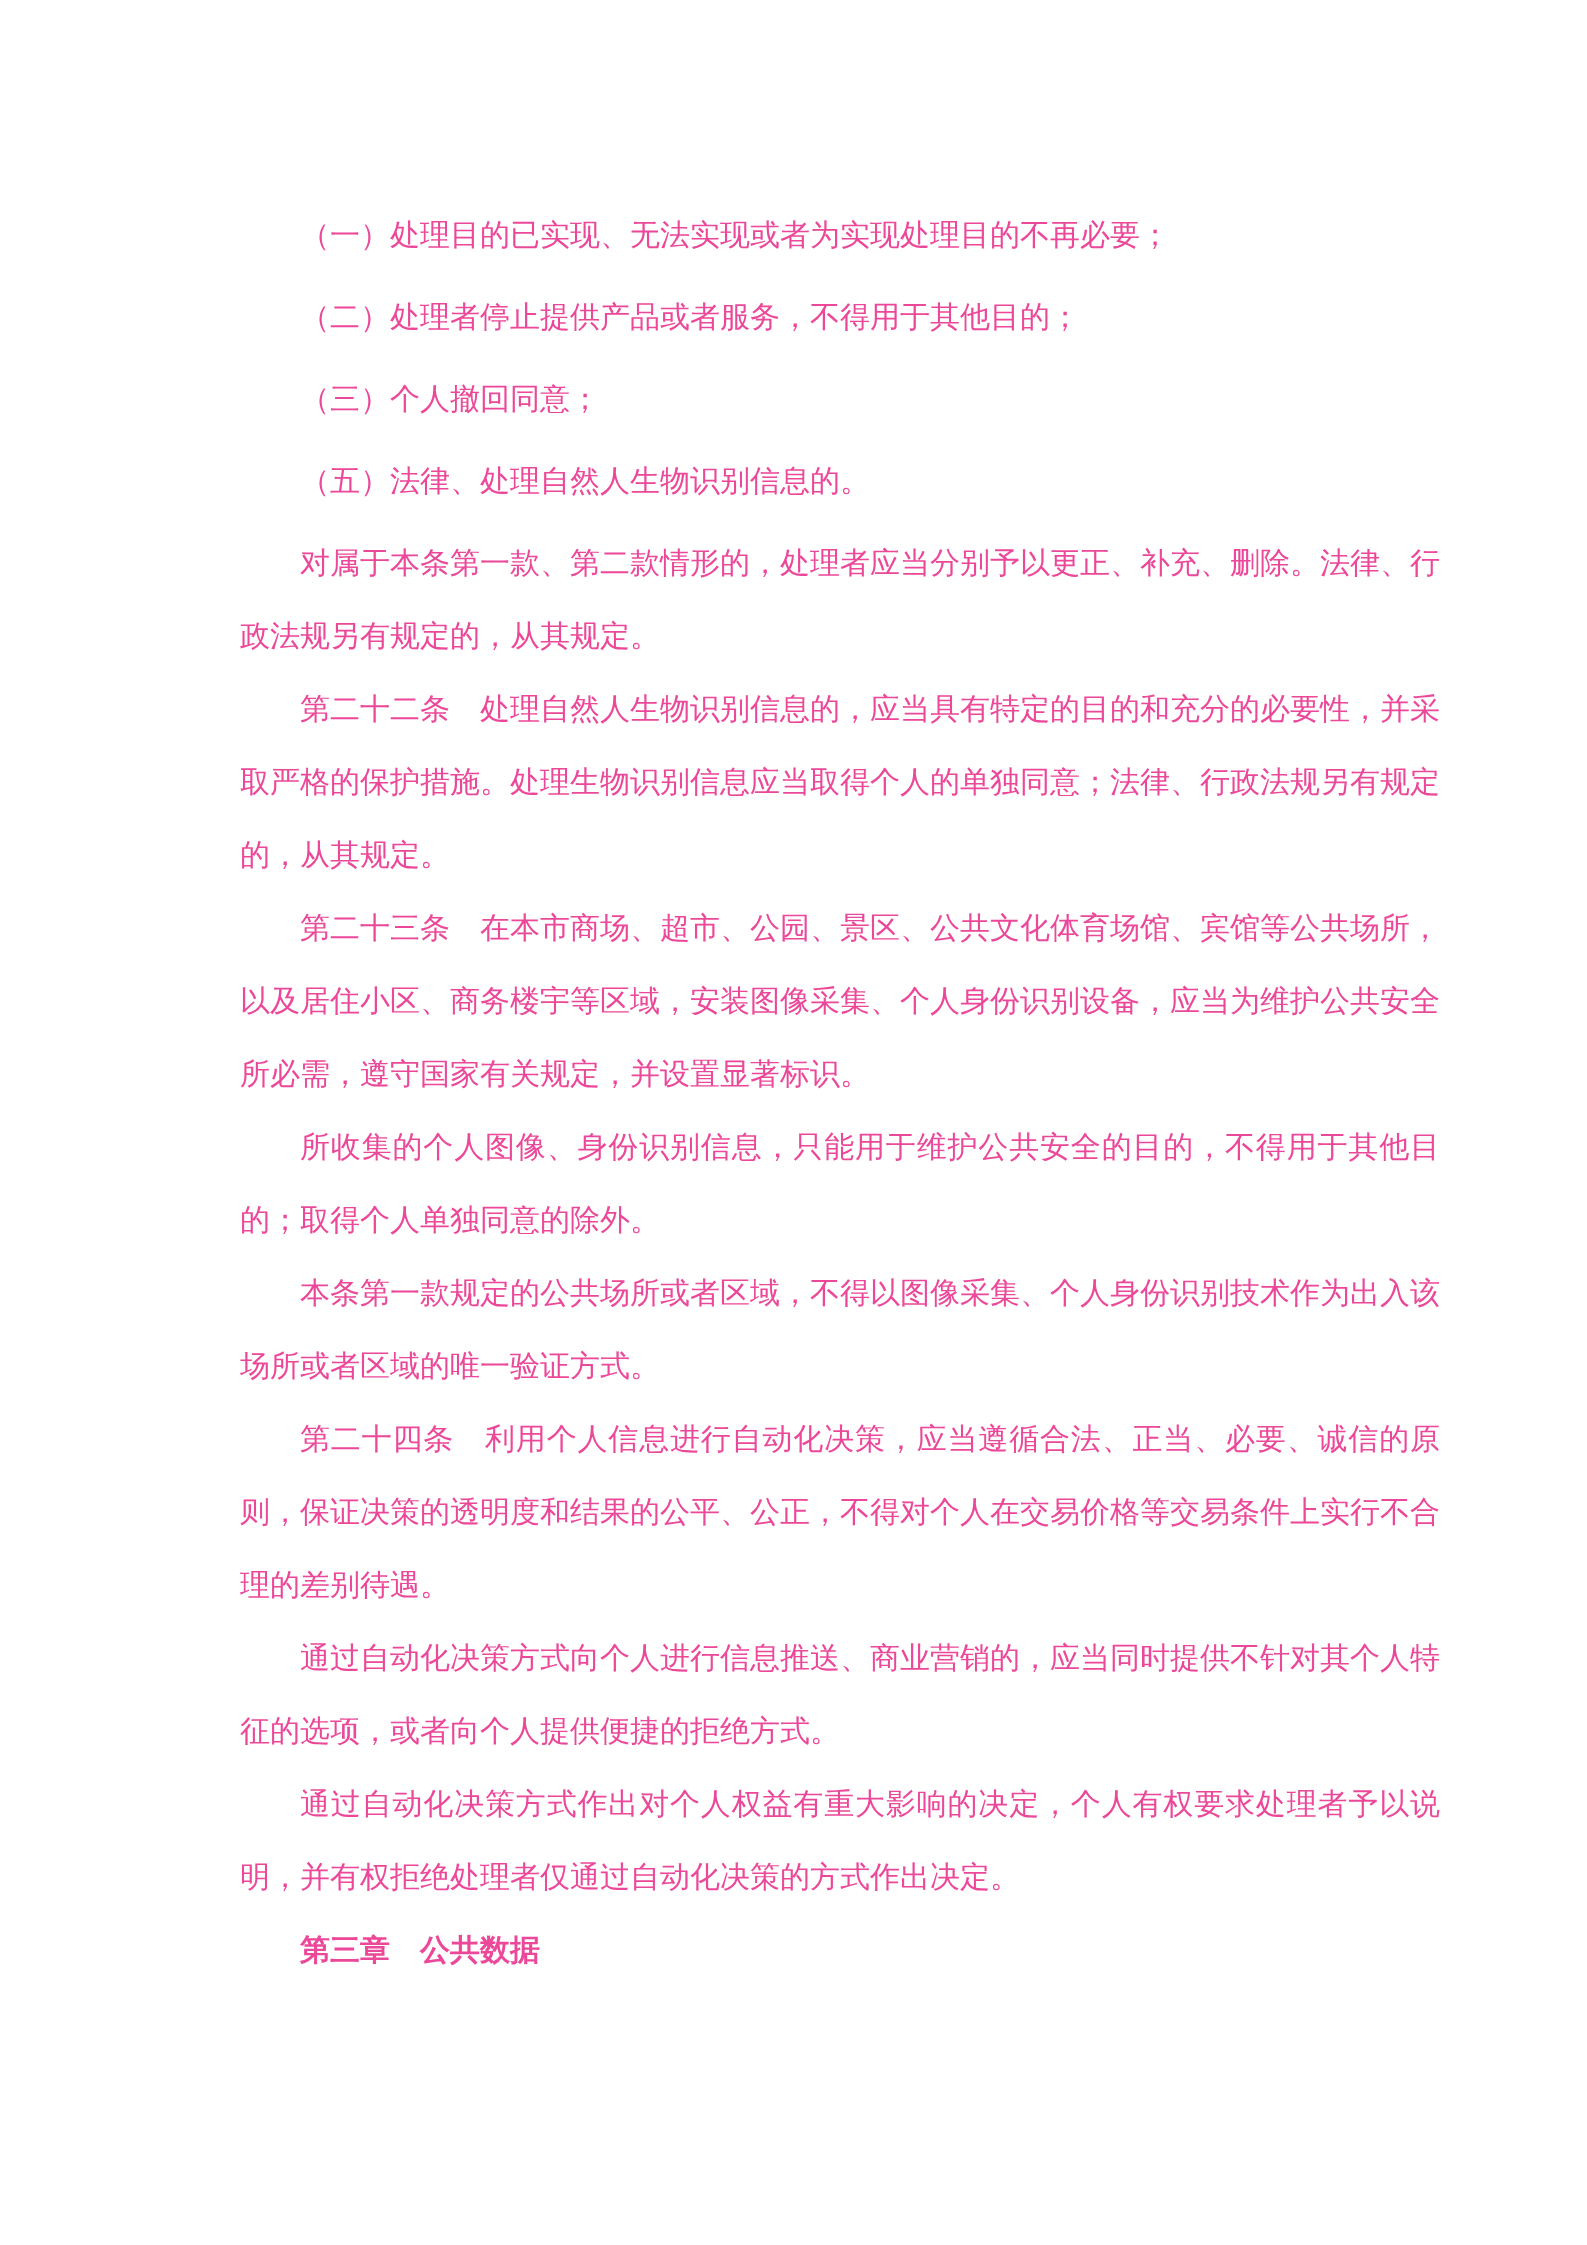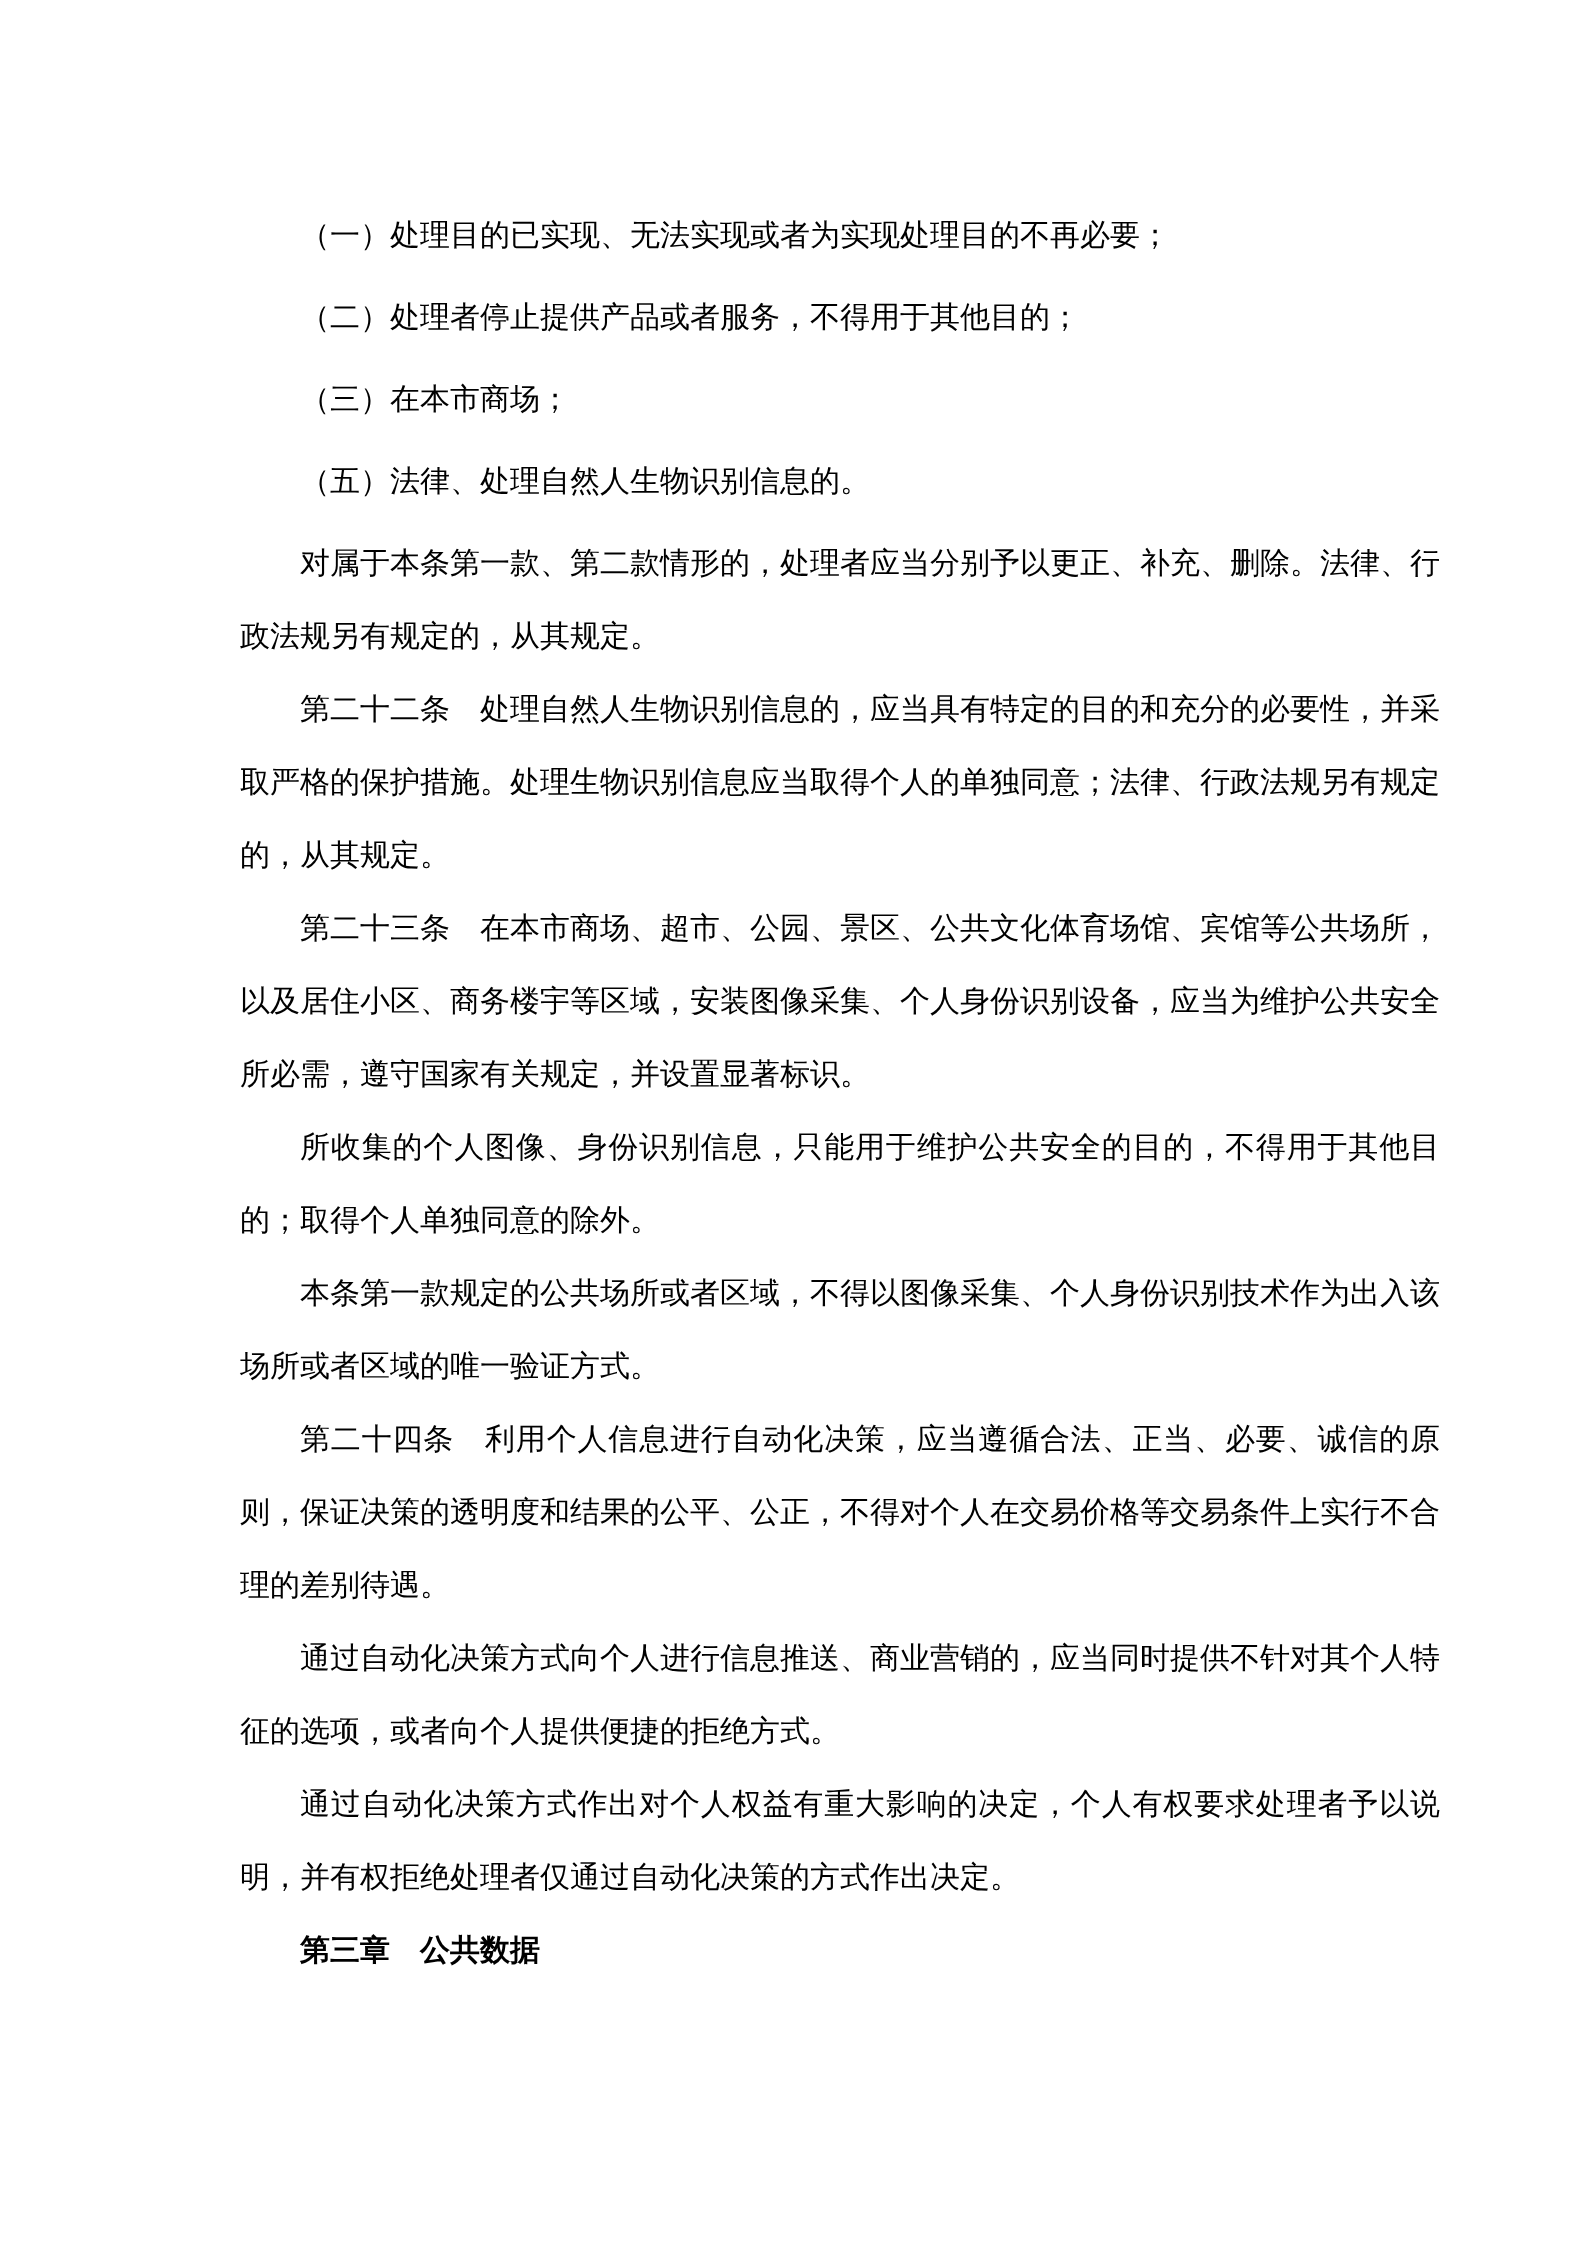--- a/index.html
+++ b/index.html
@@ -15,21 +15,21 @@
     overflow: hidden;
   }
   .content {
     position: absolute;
     left: 240px;
     top: 189px;
     width: 1200px;
     font-family: "Liberation Serif", "DejaVu Serif", serif;
     font-size: 30px;
     line-height: 73px;
-    color: #000000;
+    color: #ec4899;
     text-align: justify;
   }
   .content p {
     margin: 0;
     padding: 0;
     text-indent: 2em;
     letter-spacing: 0;
   }
   .content p.list-item {
     margin: 9px 0;
@@ -38,21 +38,21 @@
     font-weight: bold;
   }
 </style>
 </head>
 <body>
 
 <div class="page">
   <div class="content">
     <p class="list-item">（一）处理目的已实现、无法实现或者为实现处理目的不再必要；</p>
     <p class="list-item">（二）处理者停止提供产品或者服务，不得用于其他目的；</p>
-    <p class="list-item">（三）在本市商场；</p>
+    <p class="list-item">（三）个人撤回同意；</p>
     <p class="list-item">（五）法律、处理自然人生物识别信息的。</p>
     <p class="body-para">对属于本条第一款、第二款情形的，处理者应当分别予以更正、补充、删除。法律、行政法规另有规定的，从其规定。</p>
     <p class="body-para">第二十二条　处理自然人生物识别信息的，应当具有特定的目的和充分的必要性，并采取严格的保护措施。处理生物识别信息应当取得个人的单独同意；法律、行政法规另有规定的，从其规定。</p>
     <p class="body-para">第二十三条　在本市商场、超市、公园、景区、公共文化体育场馆、宾馆等公共场所，以及居住小区、商务楼宇等区域，安装图像采集、个人身份识别设备，应当为维护公共安全所必需，遵守国家有关规定，并设置显著标识。</p>
     <p class="body-para">所收集的个人图像、身份识别信息，只能用于维护公共安全的目的，不得用于其他目的；取得个人单独同意的除外。</p>
     <p class="body-para">本条第一款规定的公共场所或者区域，不得以图像采集、个人身份识别技术作为出入该场所或者区域的唯一验证方式。</p>
     <p class="body-para">第二十四条　利用个人信息进行自动化决策，应当遵循合法、正当、必要、诚信的原则，保证决策的透明度和结果的公平、公正，不得对个人在交易价格等交易条件上实行不合理的差别待遇。</p>
     <p class="body-para">通过自动化决策方式向个人进行信息推送、商业营销的，应当同时提供不针对其个人特征的选项，或者向个人提供便捷的拒绝方式。</p>
     <p class="body-para">通过自动化决策方式作出对个人权益有重大影响的决定，个人有权要求处理者予以说明，并有权拒绝处理者仅通过自动化决策的方式作出决定。</p>
     <p class="chapter-heading">第三章　公共数据</p>

